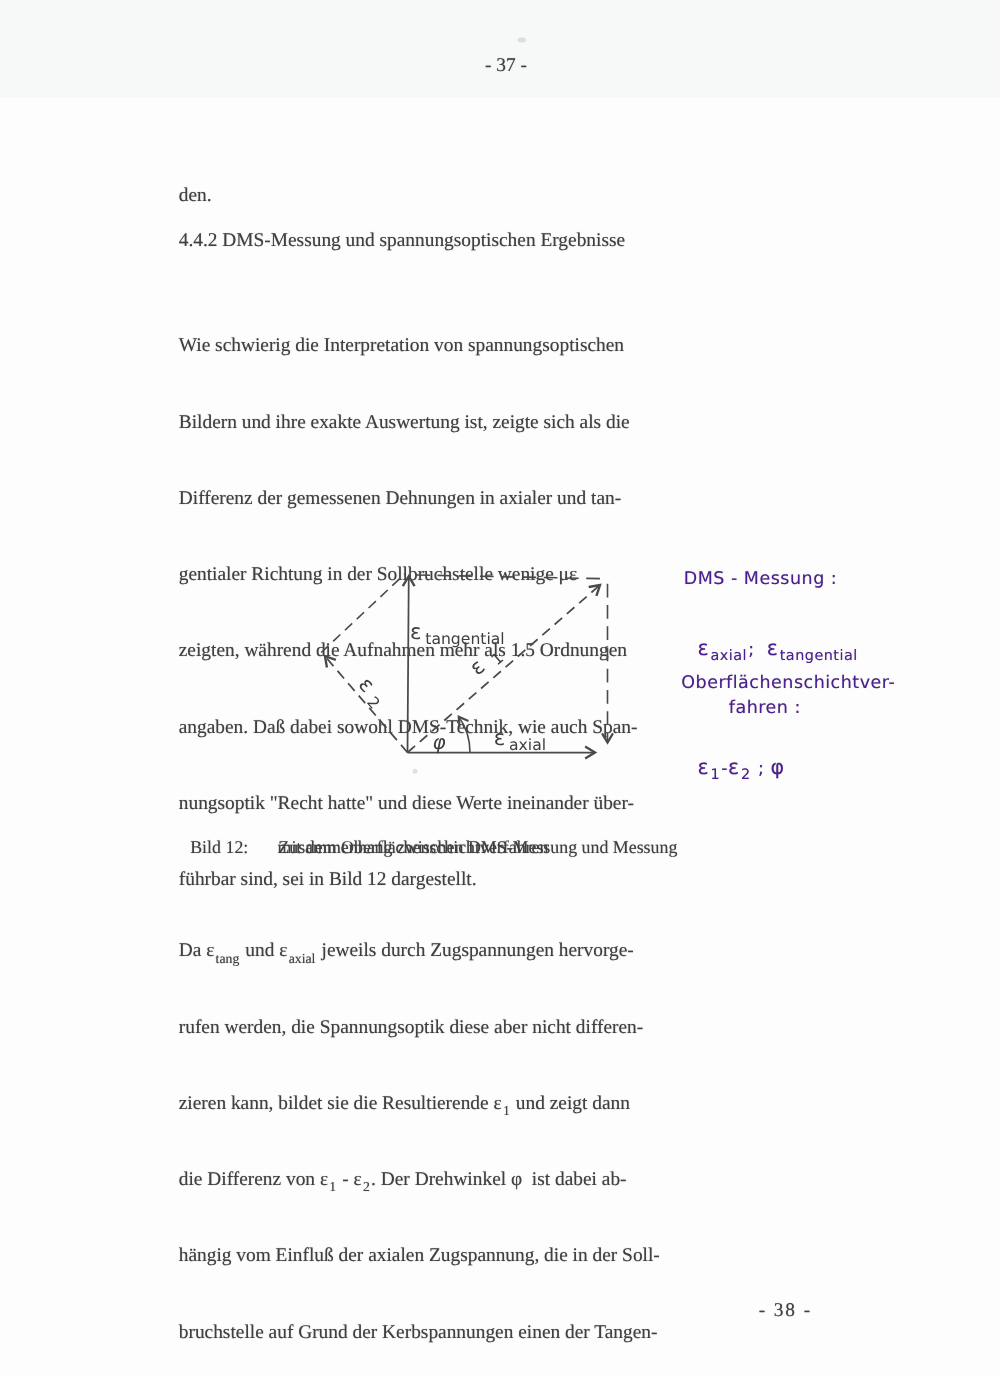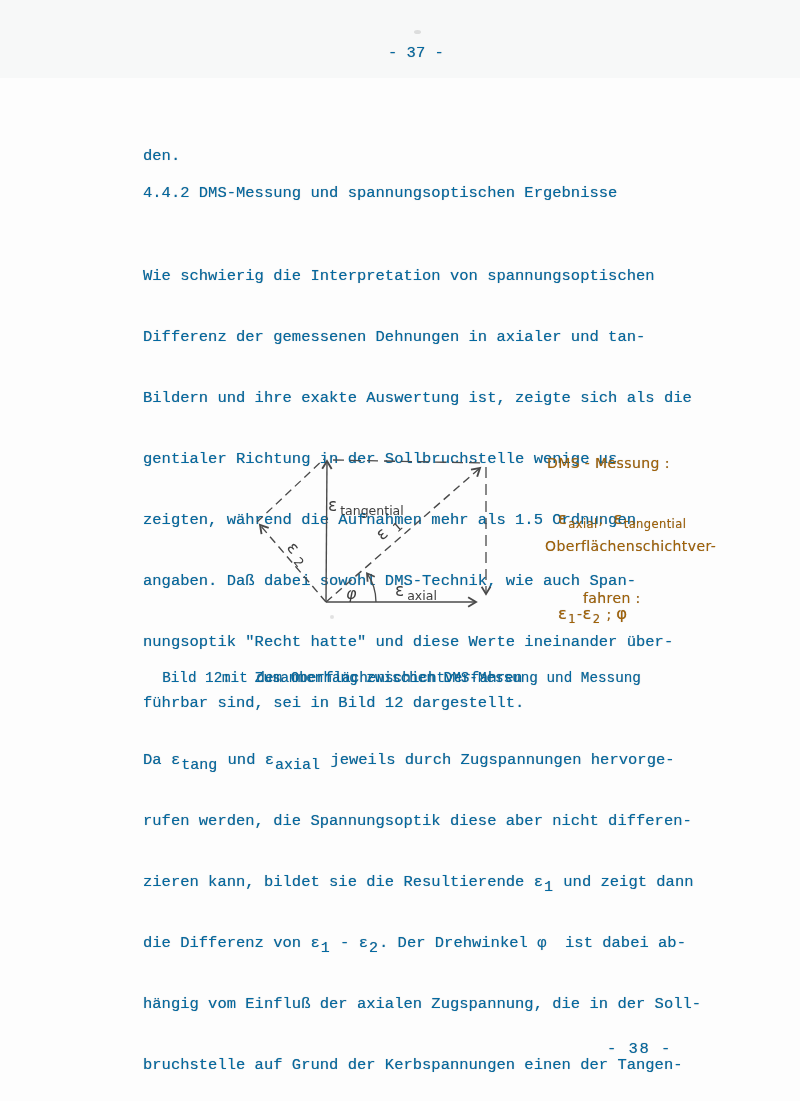--- a/index.html
+++ b/index.html
@@ -5,29 +5,29 @@
   html,body{margin:0;padding:0;}
   body{
     width:800px;height:1101px;position:relative;overflow:hidden;
     background:#fdfdfd;
     font-family:"Liberation Mono","DejaVu Sans Mono",monospace;
     color:#414141;
   }
   .abs{position:absolute;}
   .topband{left:0;top:0;width:800px;height:78px;background:#f7f8f8;}
   .mono{
-    font-family:Liberation Mono, monospace;
-    font-size:15.5px;color:#0369a1;white-space:pre;
+    font-family:Liberation Serif, serif;
+    font-size:15.5px;color:#404040;white-space:pre;
     text-shadow:0 0 0.8px rgba(65,65,65,0.55);
   }
   .tline{height:25px;line-height:25px;}
-  .sb{font-size:15px;vertical-align:-5px;padding:0 1px;}
+  .sb{font-size:11px;vertical-align:-5px;padding:0 1px;}
   .caption-text{font-size:14.3px;line-height:22px;}
   .hand{
-    font-family:"DejaVu Sans",sans-serif;color:#a16207;
+    font-family:"DejaVu Sans",sans-serif;color:#4c1d95;
     letter-spacing:0.4px;white-space:pre;
     text-shadow:0 0 0.7px rgba(62,62,62,0.5);
   }
   .hand-sm{font-size:14px;}
   .eps{font-size:16.5px;}
   .hsub{font-size:11.5px;vertical-align:-4px;padding:0 1px;}
   .speck{background:rgba(40,40,40,0.13);border-radius:50%;}
   svg text{font-family:"DejaVu Sans",sans-serif;fill:#3e3e3e;}
 </style>
 </head>
@@ -40,22 +40,22 @@
 <div class="abs mono" style="left:388px;top:44px;">- 37 -</div>
 
 <div class="abs mono" style="left:143px;top:108px;">
   <div class="tline">den.</div>
 </div>
 
 <div class="abs mono" style="left:143px;top:184px;">4.4.2 DMS-Messung und spannungsoptischen Ergebnisse</div>
 
 <div class="abs mono" style="left:143px;top:228px;">
   <div class="tline">Wie schwierig die Interpretation von spannungsoptischen</div>
+  <div class="tline">Bildern und ihre exakte Auswertung ist, zeigte sich als die</div>
   <div class="tline">Differenz der gemessenen Dehnungen in axialer und tan-</div>
-  <div class="tline">Bildern und ihre exakte Auswertung ist, zeigte sich als die</div>
   <div class="tline">gentialer Richtung in der Sollbruchstelle wenige με</div>
   <div class="tline">zeigten, während die Aufnahmen mehr als 1.5 Ordnungen</div>
   <div class="tline">angaben. Daß dabei sowohl DMS-Technik, wie auch Span-</div>
   <div class="tline">nungsoptik "Recht hatte" und diese Werte ineinander über-</div>
   <div class="tline">führbar sind, sei in Bild 12 dargestellt.</div>
 </div>
 
 <svg class="abs" style="left:240px;top:445px;" width="260" height="172" viewBox="0 0 260 172">
   <defs>
     <marker id="arr" viewBox="0 0 8 8" refX="6" refY="4" markerWidth="9" markerHeight="9" orient="auto">
@@ -79,21 +79,21 @@
   <text transform="translate(46,103) rotate(49)"><tspan font-size="17">ε</tspan><tspan font-size="12.5" dx="6" dy="4">2</tspan></text>
   <text x="106" y="154" font-size="16" font-style="italic">φ</text>
   <text x="155" y="151"><tspan font-size="17">ε</tspan><tspan font-size="12.5" dx="3" dy="4">axial</tspan></text>
 </svg>
 
 <div class="abs hand hand-sm" style="left:547px;top:455px;">DMS - Messung :</div>
 <div class="abs hand" style="left:547px;top:490px;">
   <span class="eps">ε</span><span class="hsub">axial</span><span class="hand-sm">;  </span><span class="eps">ε</span><span class="hsub">tangential</span>
 </div>
 <div class="abs hand hand-sm" style="left:545px;top:538px;">Oberflächenschichtver-</div>
-<div class="abs hand hand-sm" style="left:583px;top:558px;margin-top:32px;">fahren :</div>
+<div class="abs hand hand-sm" style="left:583px;top:558px;">fahren :</div>
 <div class="abs hand" style="left:547px;top:585px;">
   <span class="eps">ε</span><span class="hsub">1</span><span class="hand-sm">-</span><span class="eps">ε</span><span class="hsub">2</span><span class="hand-sm"> ; </span><span class="eps">φ</span>
 </div>
 
 <div class="abs mono caption-text" style="left:145px;top:645px;">
   <span>Bild 12:</span><span style="margin-left:24px;">Zusammenhang zwischen DMS-Messung und Messung</span>
 </div>
 <div class="abs mono caption-text" style="left:222px;top:667px;">mit dem Oberflächenschichtverfahren</div>
 
 <div class="abs mono" style="left:143px;top:712px;">

